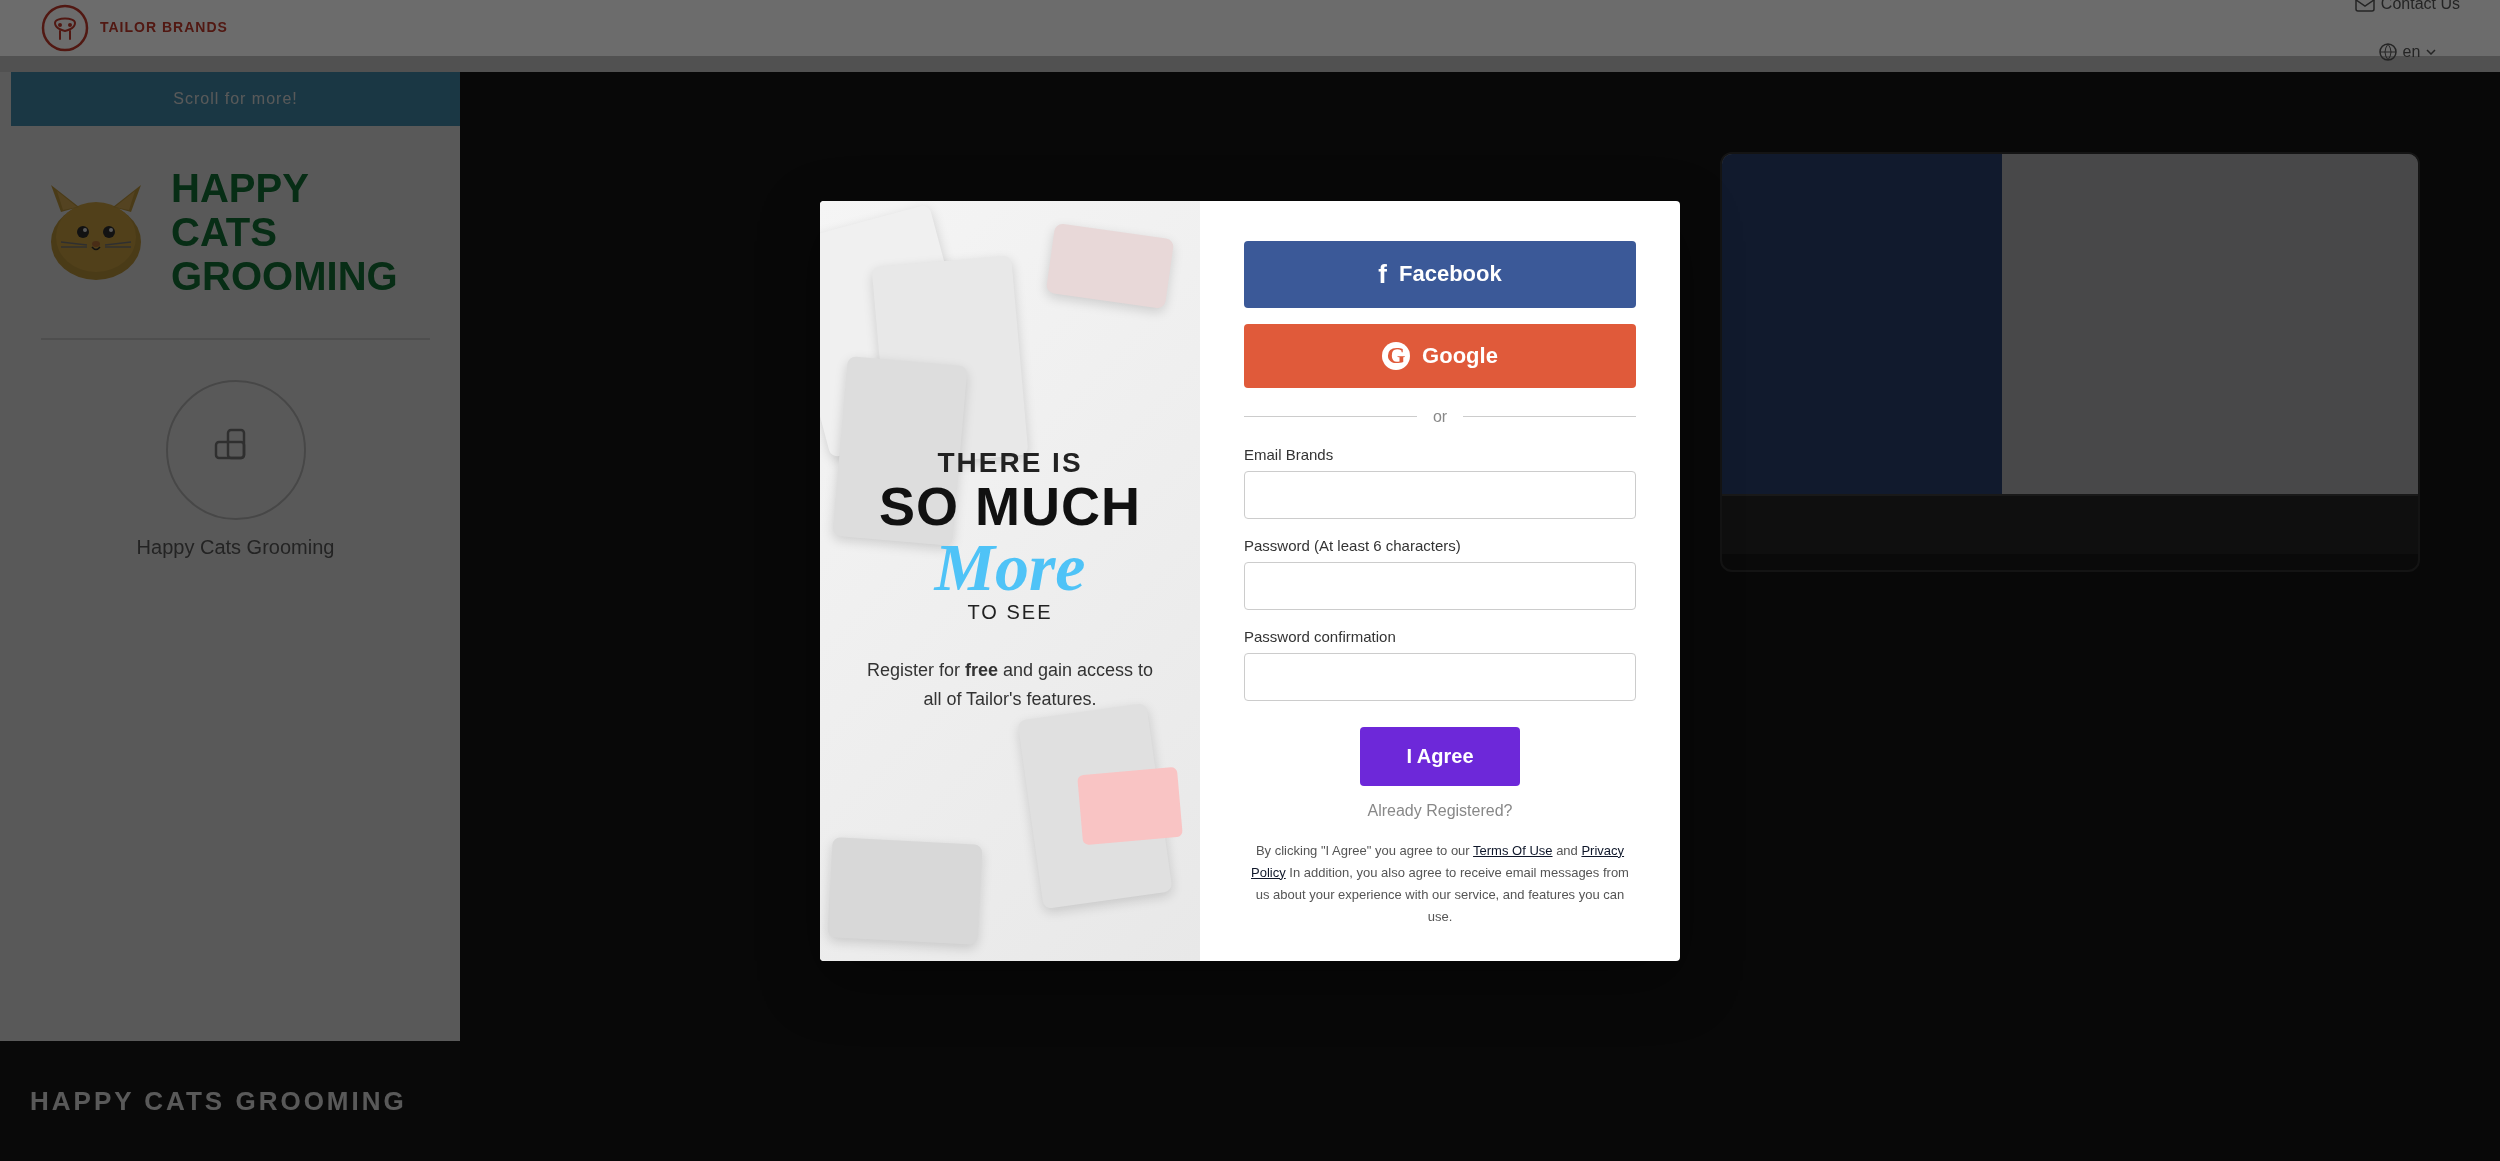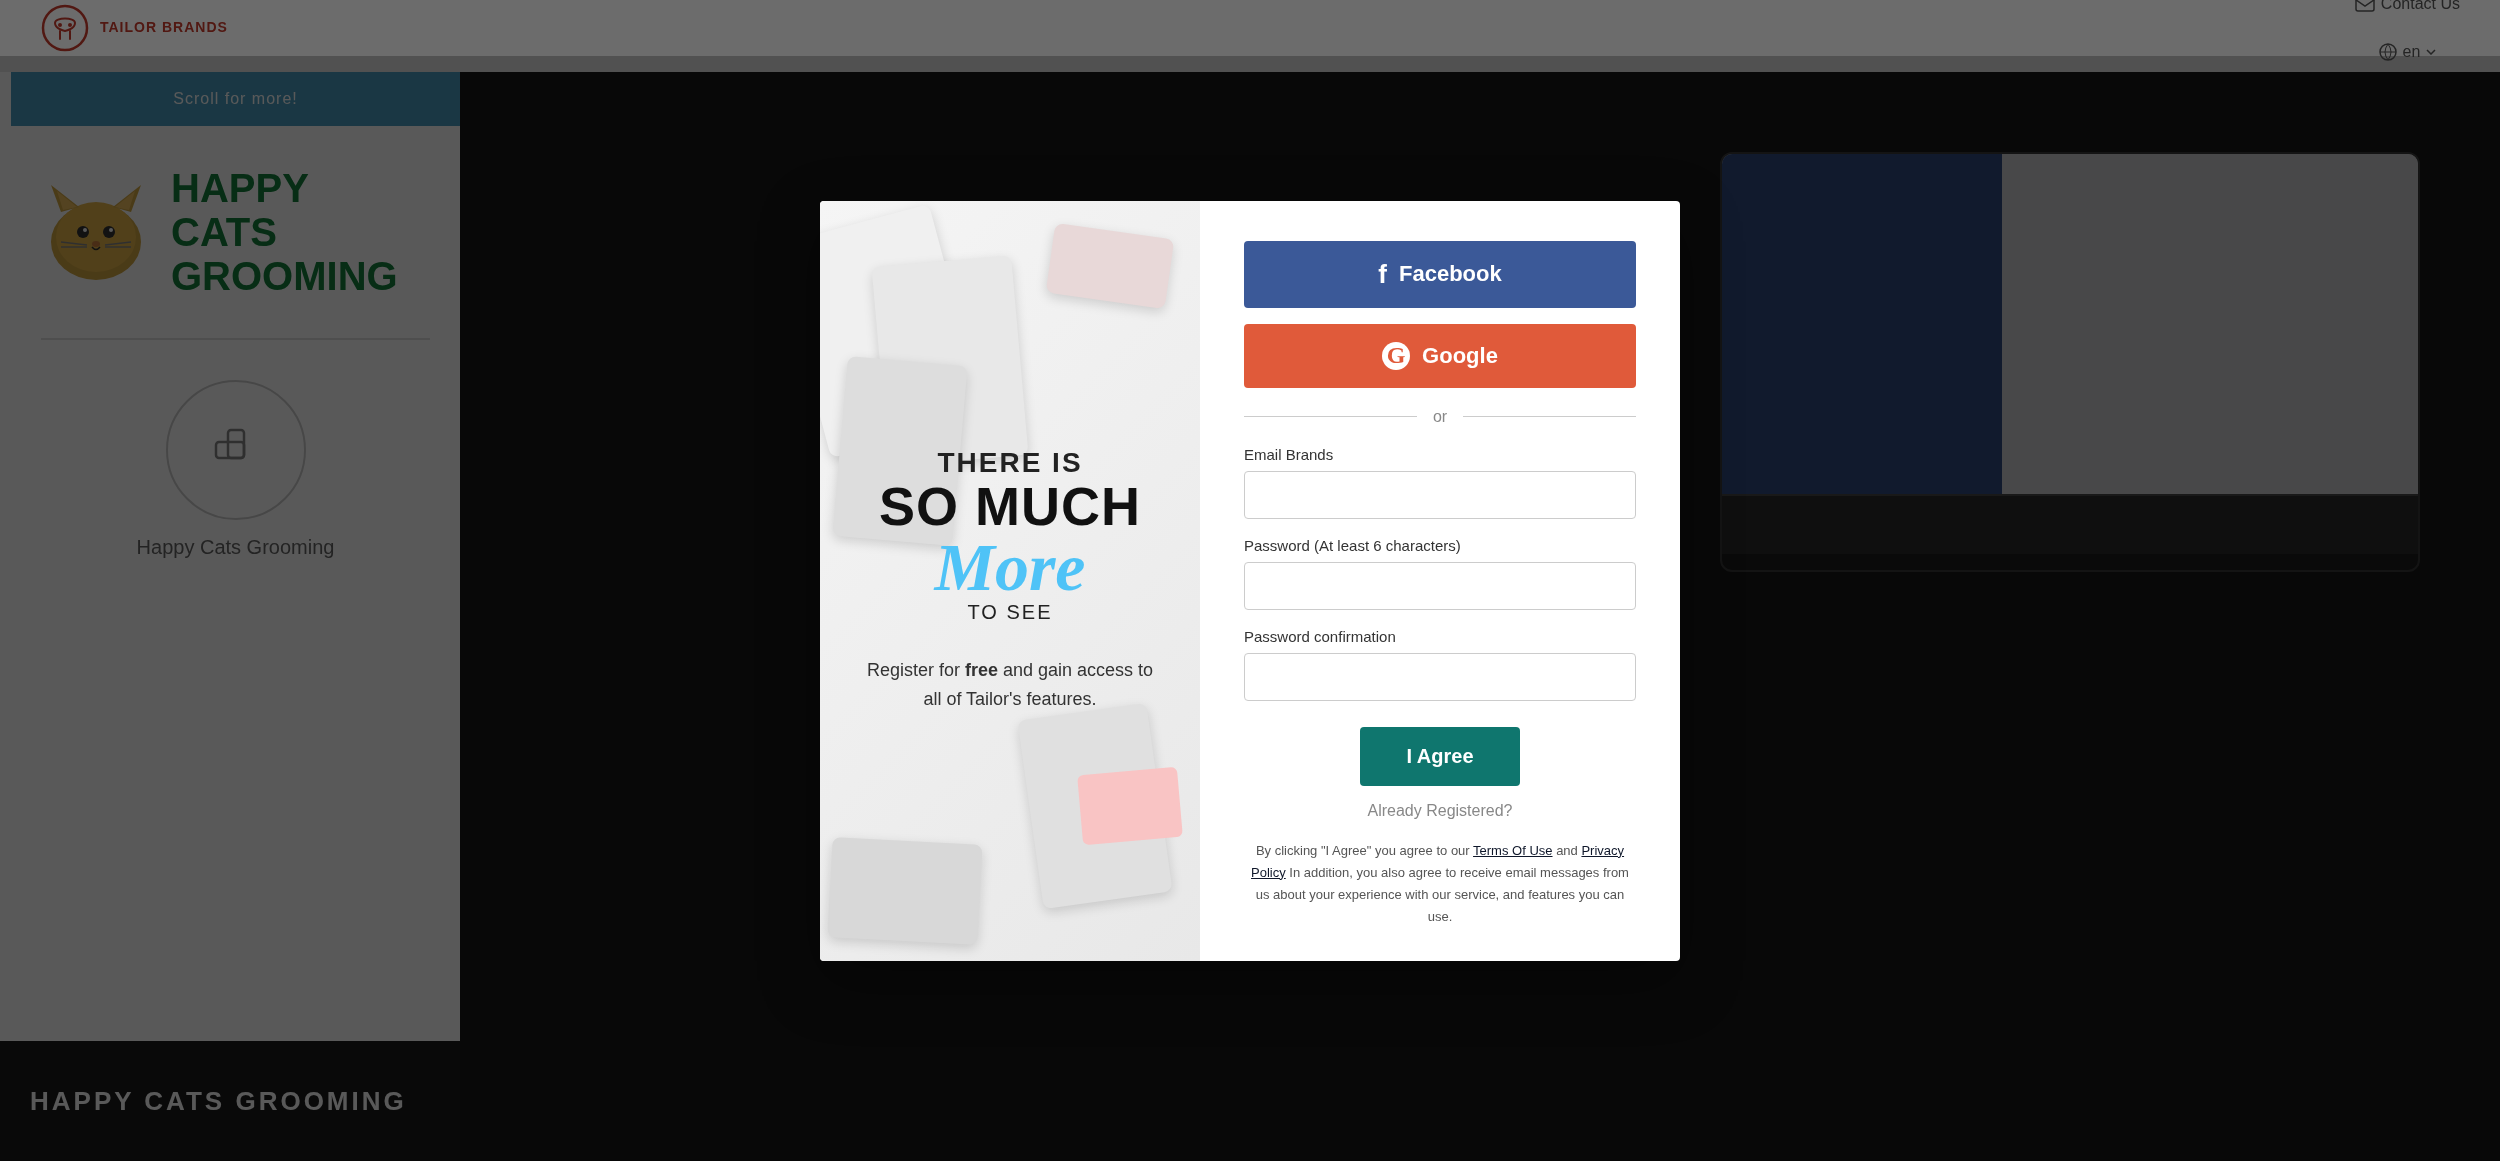--- a/index.html
+++ b/index.html
@@ -391,21 +391,21 @@
       border: 1px solid #ccc;
       border-radius: 4px;
       padding: 14px 16px;
       font-size: 16px;
       outline: none;
       margin-bottom: 18px;
     }
 
     .agree-button {
       width: 160px;
-      background: #0f766e;
+      background: #6d28d9;
       color: #fff;
       border: none;
       border-radius: 4px;
       padding: 18px 24px;
       font-size: 20px;
       font-weight: 600;
       cursor: pointer;
       margin: 8px auto 16px;
       display: block;
     }

